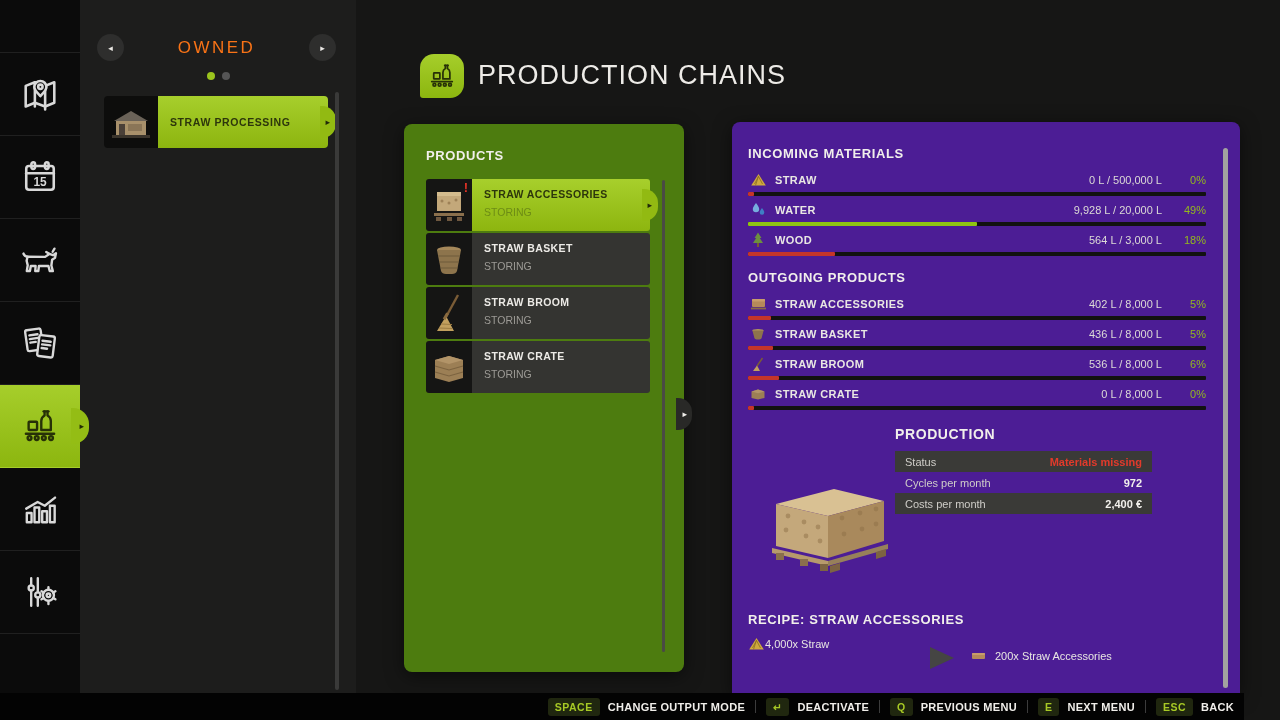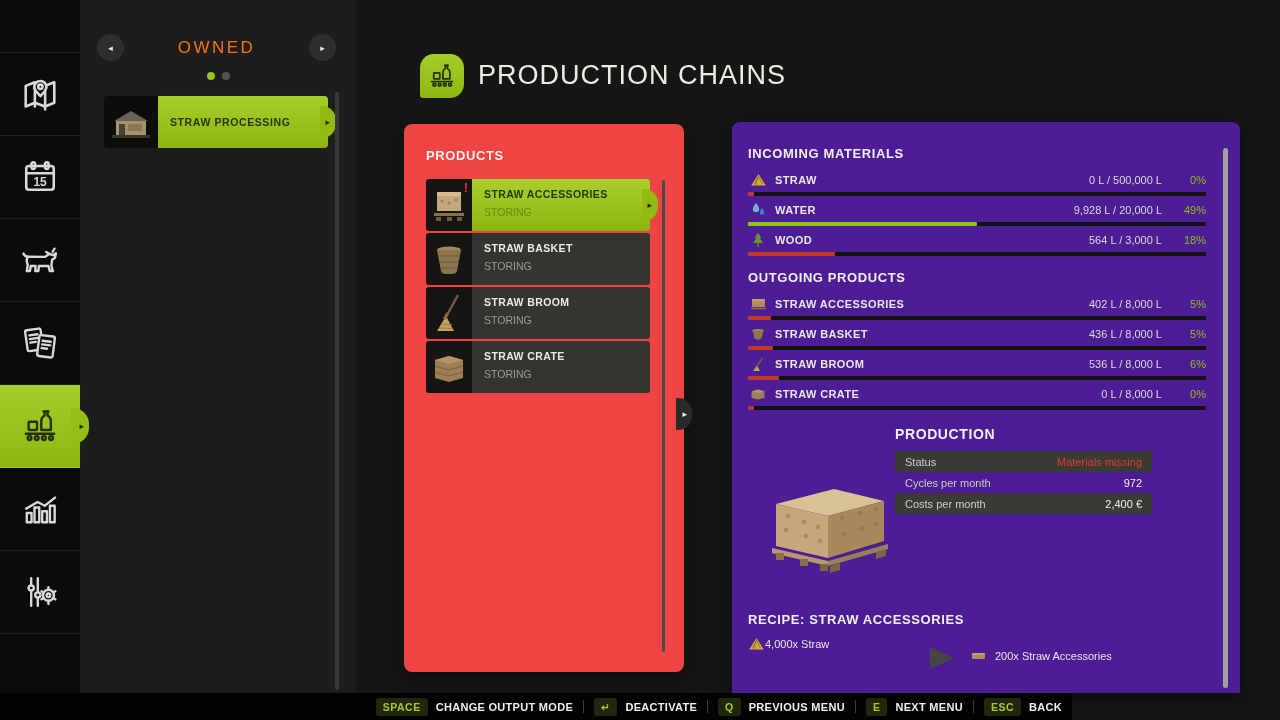--- a/index.html
+++ b/index.html
@@ -31,21 +31,21 @@
   .plate-arr { position:absolute; right:-2px; top:50%; transform:translateY(-50%); color:#20290a; font-size:9px; z-index:2; }
   .owned-label { padding-left:12px; color:#2d360c; font-size:10.5px; font-weight:700; letter-spacing:.6px; }
   .owned-scroll { position:absolute; left:255px; top:92px; width:4px; height:598px; background:#3a3a39; border-radius:2px; }
 
   
   .hdr-icon { position:absolute; left:420px; top:54px; width:44px; height:44px; background:linear-gradient(180deg,#a6ce2b,#8cb60f); border-radius:14px 14px 14px 3px; display:flex; align-items:center; justify-content:center; z-index:2; }
   .hdr-icon svg { width:32px; height:32px; }
   .hdr-title { position:absolute; left:478px; top:60px; font-size:27px; font-weight:500; color:#edebe7; letter-spacing:1px; z-index:2; }
 
   
-  .products { position:absolute; left:404px; top:124px; width:280px; height:548px; background:#ef4444; border-radius:8px; box-shadow:0 4px 18px rgba(0,0,0,.5); z-index:2; }
+  .products { position:absolute; left:404px; top:124px; width:280px; height:548px; background:#4d7c0f; border-radius:8px; box-shadow:0 4px 18px rgba(0,0,0,.5); z-index:2; }
   .pp-title { padding:24px 0 0 22px; color:#f1efeb; font-weight:700; font-size:13px; letter-spacing:.6px; }
   .pp-list { margin:16px 0 0 22px; width:224px; display:flex; flex-direction:column; gap:2px; }
   .p-item { display:flex; height:52px; cursor:pointer; }
   .p-thumb { width:46px; background:#151514; position:relative; display:flex; align-items:center; justify-content:center; flex:none; border-radius:3px 0 0 3px; }
   .p-alert { position:absolute; top:1px; right:4px; color:#e03226; font-weight:700; font-size:13px; }
   .p-body { flex:1; background:#343431; padding:9px 0 0 12px; border-radius:0 3px 3px 0; }
   .p-name { font-size:10.5px; font-weight:700; color:#eceae6; letter-spacing:.4px; }
   .p-status { font-size:10.5px; color:#9d9b96; margin-top:6px; }
   .p-item.selected .p-body { background:linear-gradient(180deg,#a7cf2c,#8db50f); position:relative; }
   .p-item.selected .p-name { color:#2d360c; }
@@ -67,31 +67,31 @@
   .mat-pct { width:44px; text-align:right; font-size:11px; color:#93b81e; }
   .bar { height:4px; background:#121211; margin-top:3px; border-radius:1px; }
   .bar-fill { height:100%; border-radius:1px; }
 
   .prod-block { position:relative; margin-top:16px; height:170px; }
   .prod-img { position:absolute; left:16px; top:54px; }
   .prod-right { margin-left:147px; width:257px; }
   .prod-title { font-weight:700; font-size:14px; color:#f1efeb; letter-spacing:.6px; margin-bottom:9px; }
   .prod-row { display:flex; justify-content:space-between; align-items:center; height:21px; padding:0 10px; font-size:11px; color:#cfcdc8; }
   .prod-row.striped { background:#3a3a37; }
-  .prod-val { font-weight:400; color:#f2f0ec;padding-left:44px; }
+  .prod-val { font-weight:700; color:#f2f0ec;padding-left:44px; }
 
   .recipe-h { margin-top:16px; margin-bottom:0; }
   .recipe-row { position:relative; margin-top:10px; height:44px; }
   .recipe-in { position:absolute; left:0; top:0; display:flex; align-items:center; font-size:11px; color:#e8e6e2; }
   .recipe-arrow { position:absolute; left:182px; top:10px; width:0; height:0; border-left:24px solid #454543; border-top:11px solid transparent; border-bottom:11px solid transparent; }
   .recipe-out { position:absolute; left:222px; top:13px; display:flex; align-items:center; gap:8px; font-size:11px; color:#e8e6e2; }
   .rp-scroll { position:absolute; right:12px; top:26px; width:5px; height:540px; background:#a2a2a0; border-radius:3px; }
 
   
-  .bottombar { position:absolute; left:0; bottom:0; width:1072px; height:27px; background:#030303; display:flex; align-items:center; justify-content:flex-end; padding-right:10px; z-index:10; }
+  .bottombar { position:absolute; left:0; bottom:0; width:1244px; height:27px; background:#030303; display:flex; align-items:center; justify-content:flex-end; padding-right:10px; z-index:10; }
   .bb-action { display:flex; align-items:center; gap:8px; margin-left:10px; cursor:pointer; }
   .bb-key { background:#20270f; color:#a7c925; font-size:10.5px; font-weight:700; padding:3px 7px; border-radius:3px; letter-spacing:.5px; min-width:13px; text-align:center; }
   .bb-label { color:#f0eeea; font-size:11px; font-weight:700; letter-spacing:.3px; }
   .bb-div { width:1px; height:13px; background:#3c3c3c; margin-left:10px; }
 </style>
 </head>
 <body>
 
 <div class="sidebar">
   <div class="sb-spacer"></div>

